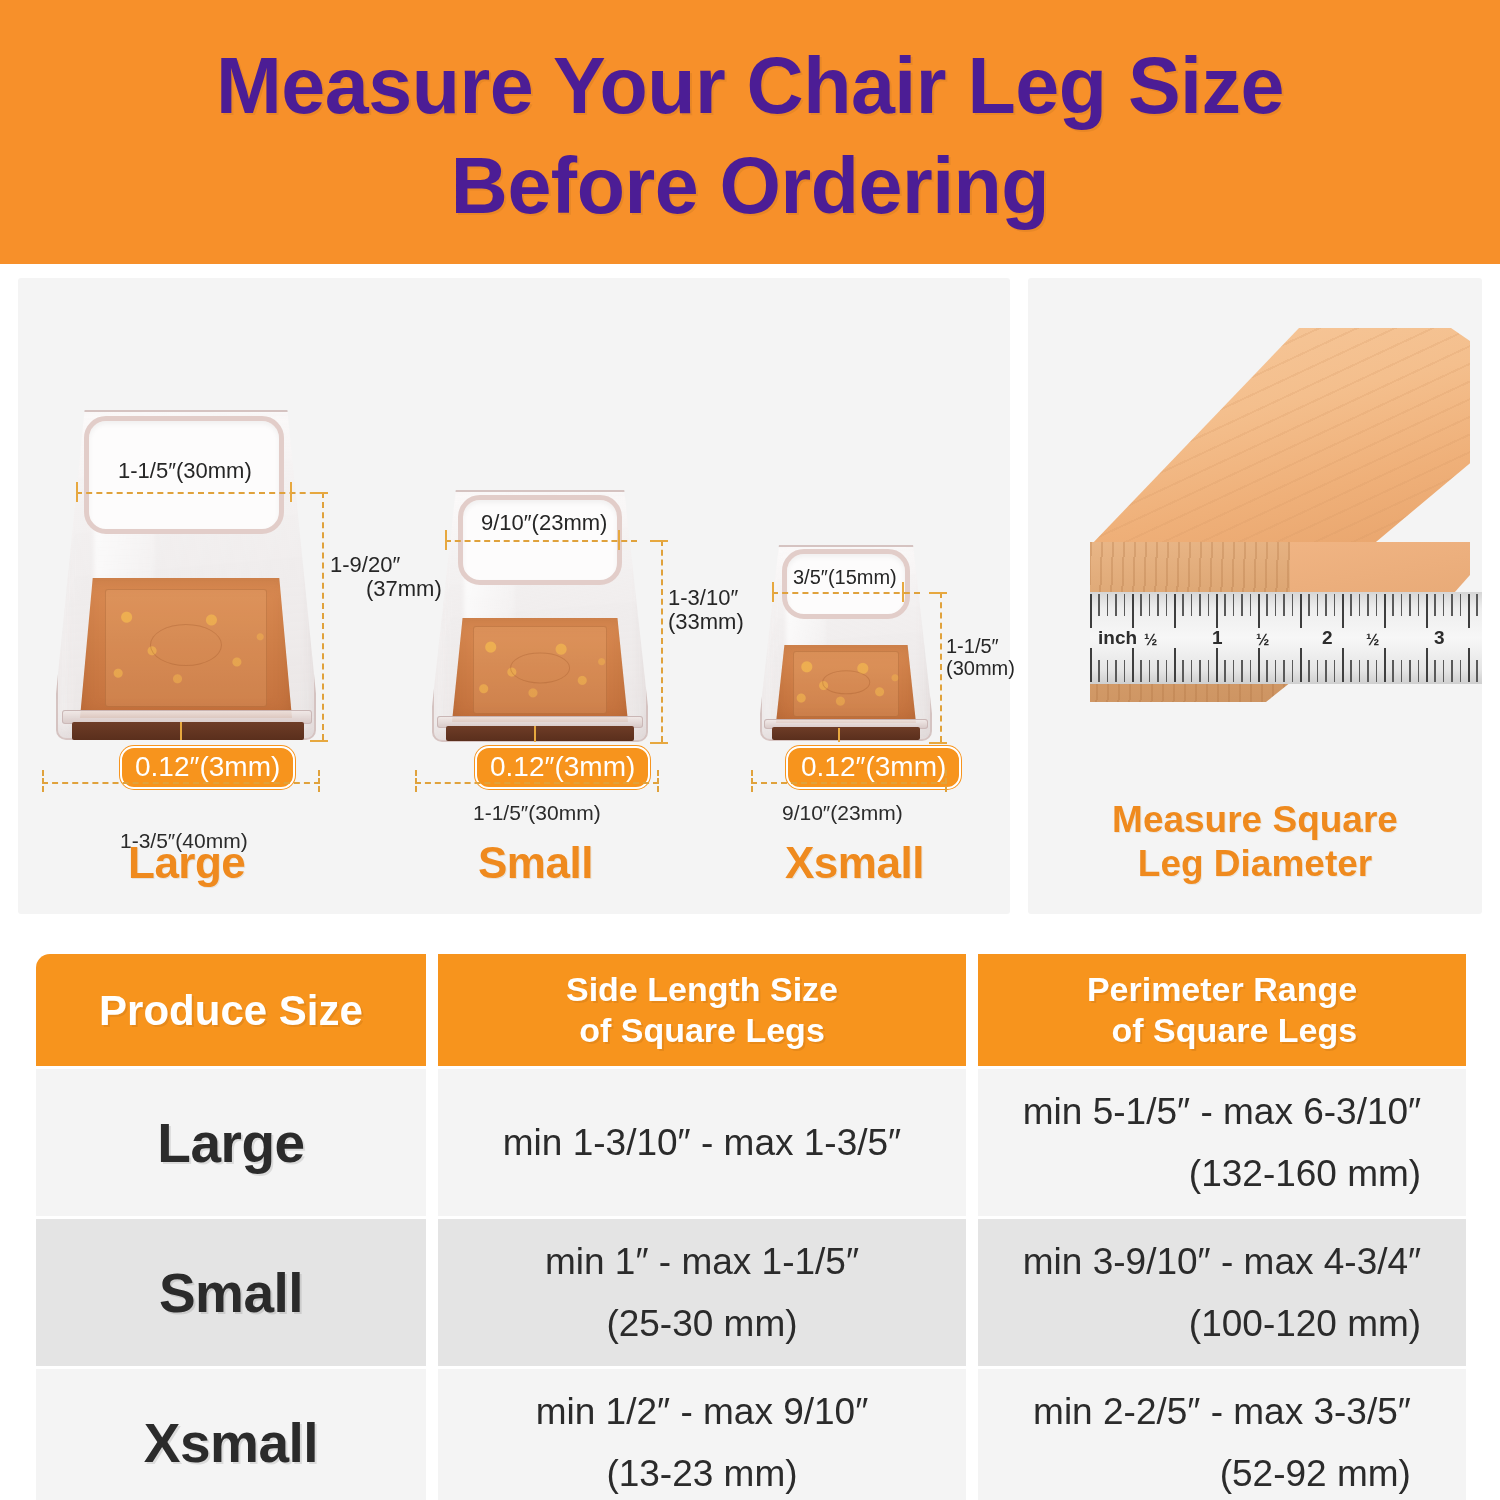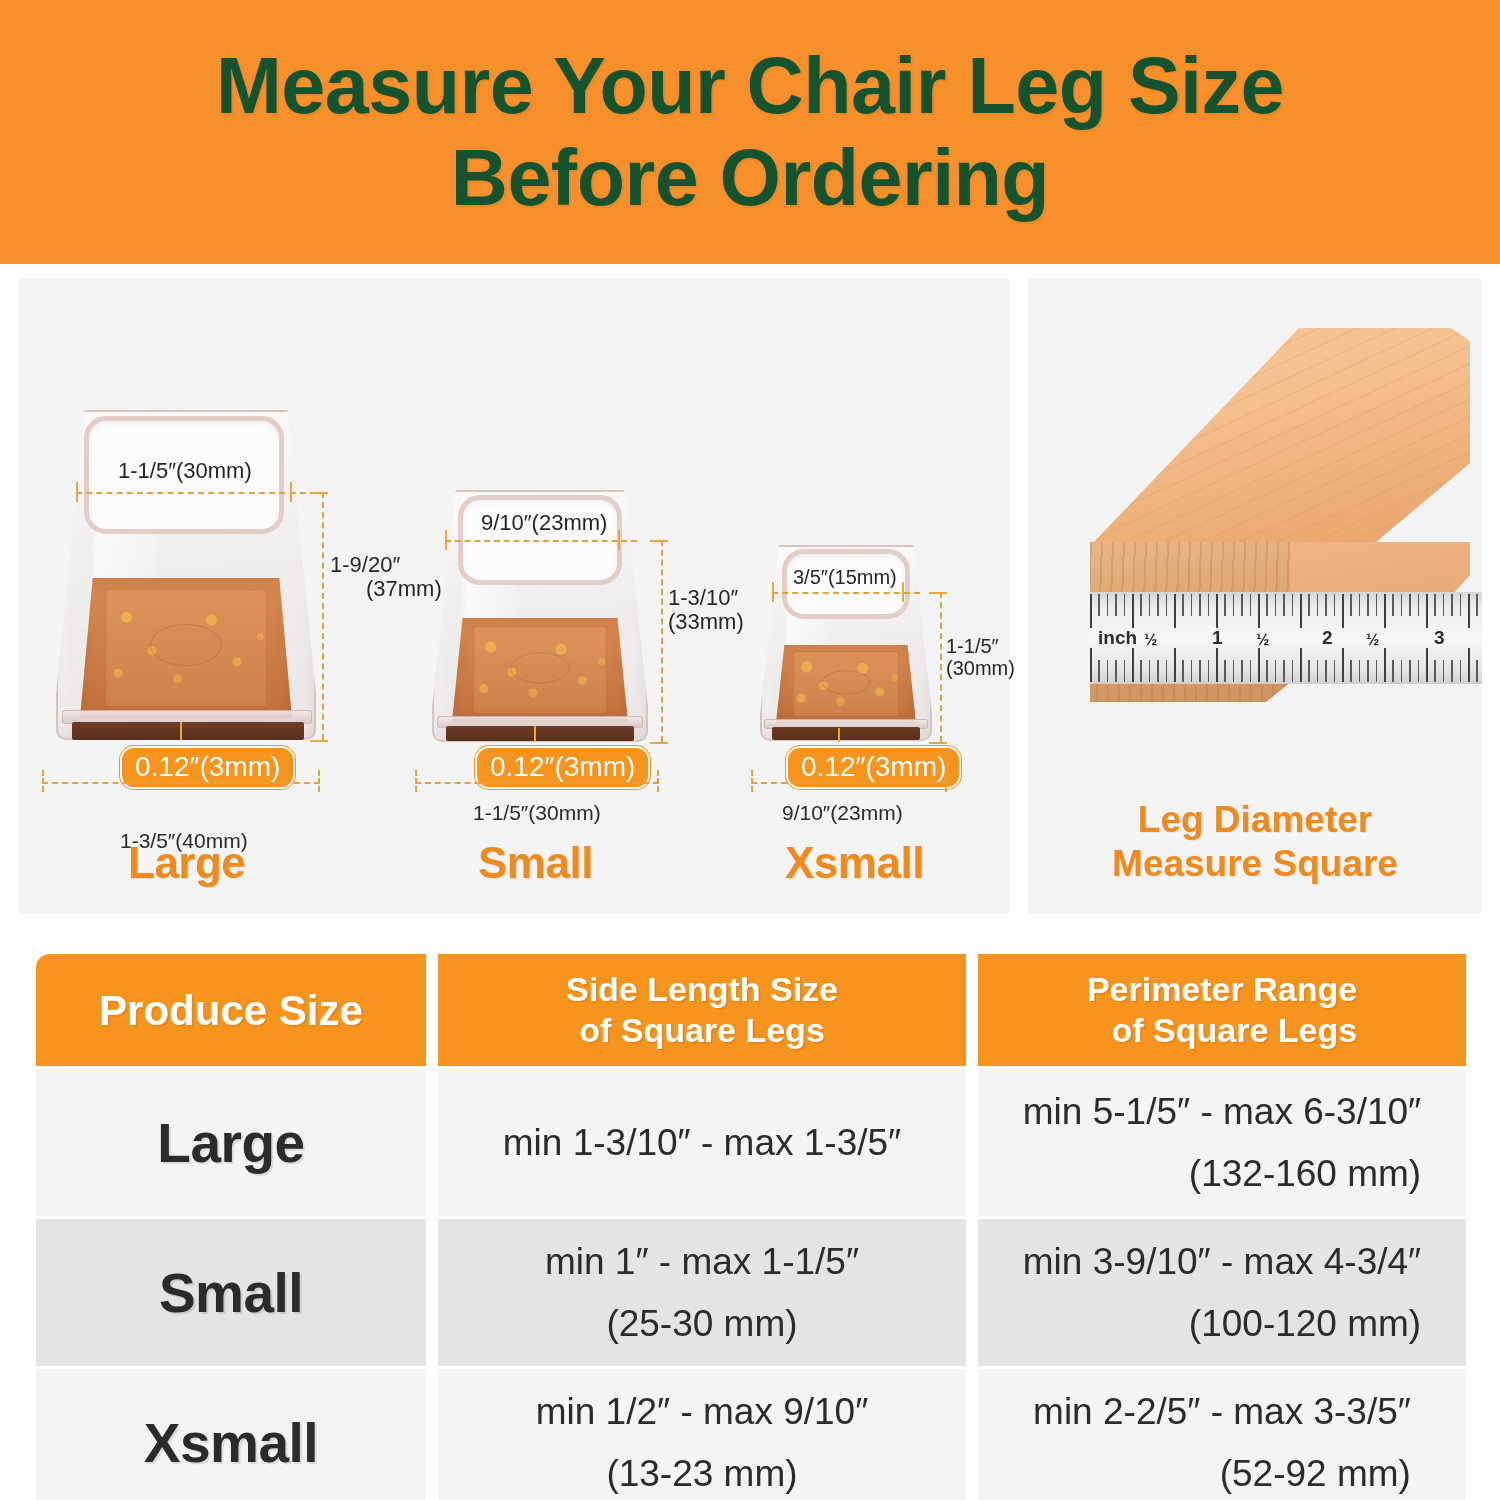--- a/index.html
+++ b/index.html
@@ -12,27 +12,28 @@
   .page { position: relative; width: 1500px; height: 1500px; background: #fff; }
 
   
   .header {
     position: absolute; left: 0; top: 0; width: 1500px; height: 264px;
     background: #f7902a;
     display: flex; flex-direction: column;
     align-items: center; justify-content: center;
   }
   .header-line {
-    color: #14532d;
+    color: #4c1d95;
     font-weight: 700;
     font-size: 79px;
     line-height: 92px;
     letter-spacing: -0.5px;
     white-space: nowrap;
     text-shadow: 2px 2px 0 rgba(120,70,10,0.10);
+    margin-top: 8px;
   }
 
   
   .panel {
     position: absolute;
     background: #f4f4f4;
     border-radius: 3px;
   }
   .panel-left  { left: 18px;   top: 278px; width: 992px; height: 636px; }
   .panel-right { left: 1028px; top: 278px; width: 454px; height: 636px; }
@@ -396,22 +397,22 @@
       <div class="ruler-num half" style="left:54px;">½</div>
       <div class="ruler-num" style="left:122px;">1</div>
       <div class="ruler-num half" style="left:166px;">½</div>
       <div class="ruler-num" style="left:232px;">2</div>
       <div class="ruler-num half" style="left:276px;">½</div>
       <div class="ruler-num" style="left:344px;">3</div>
     </div>
   </div>
 
   <div class="right-caption">
+    <div>Measure Square</div>
     <div>Leg Diameter</div>
-    <div>Measure Square</div>
   </div>
 
   <div class="table">
 
     <div class="trow thead thead-row">
       <div class="cell c1">Produce Size</div>
       <div class="c-gap"></div>
       <div class="cell c2">
         <div>
           <div>Side Length Size</div>

